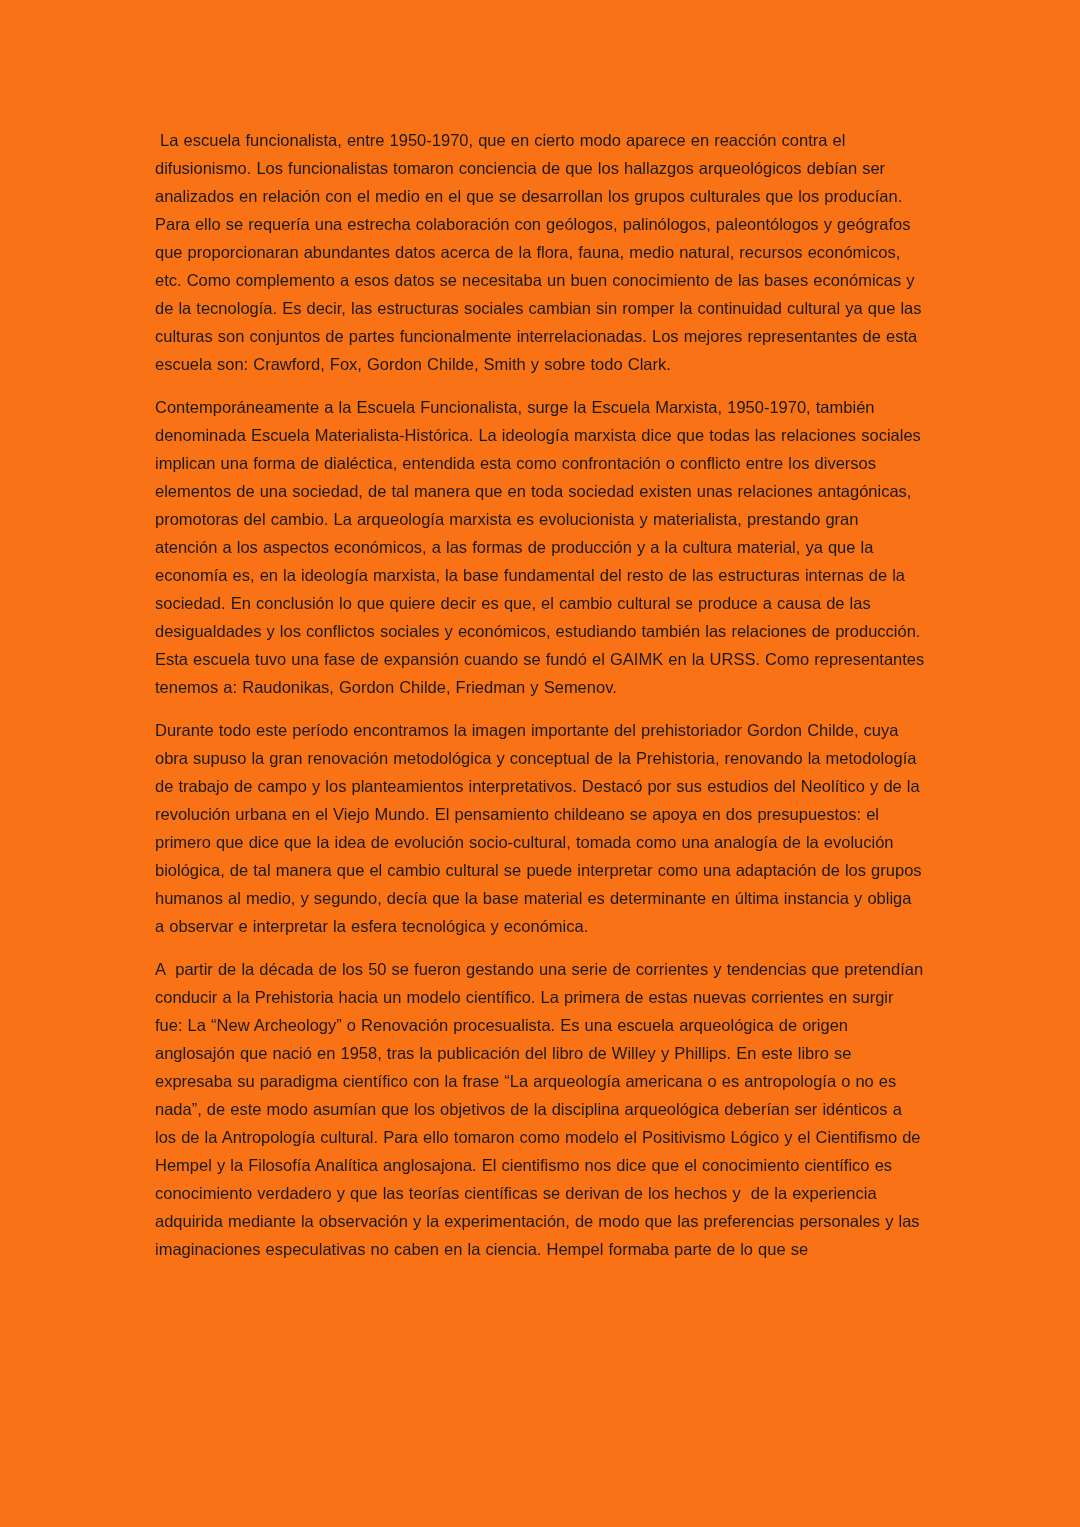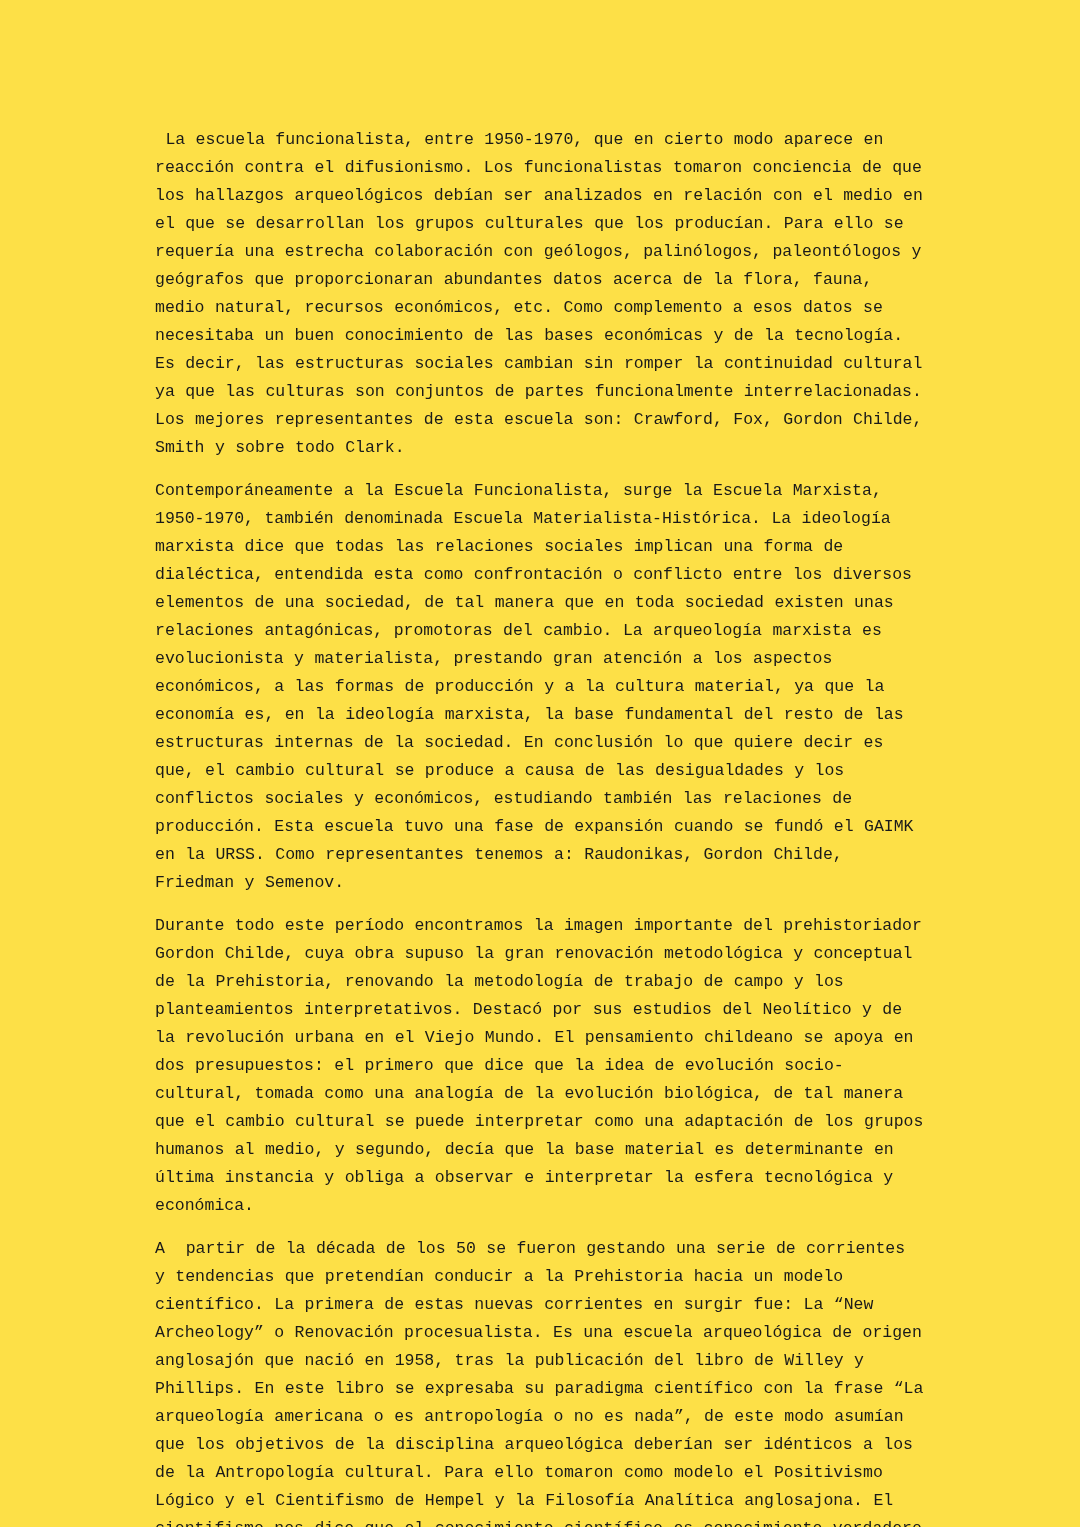--- a/index.html
+++ b/index.html
@@ -5,24 +5,24 @@
   html, body {
     margin: 0;
     padding: 0;
     background: #ffffff;
   }
   .page {
     position: relative;
     width: 1080px;
     height: 1527px;
     margin: 0 auto;
-    background: #fde047;
+    background: #f97316;
     box-sizing: border-box;
     padding: 126px 155px 0 155px;
-    font-family: Liberation Mono, monospace;
+    font-family: Liberation Sans, sans-serif;
     color: #1a1a1a;
     overflow: hidden;
   }
   .doc-body p {
     margin: 0 0 15px 0;
     font-size: 16.5px;
     line-height: 28px;
     text-align: left;
     white-space: pre-wrap;
     word-spacing: 0.5px;

